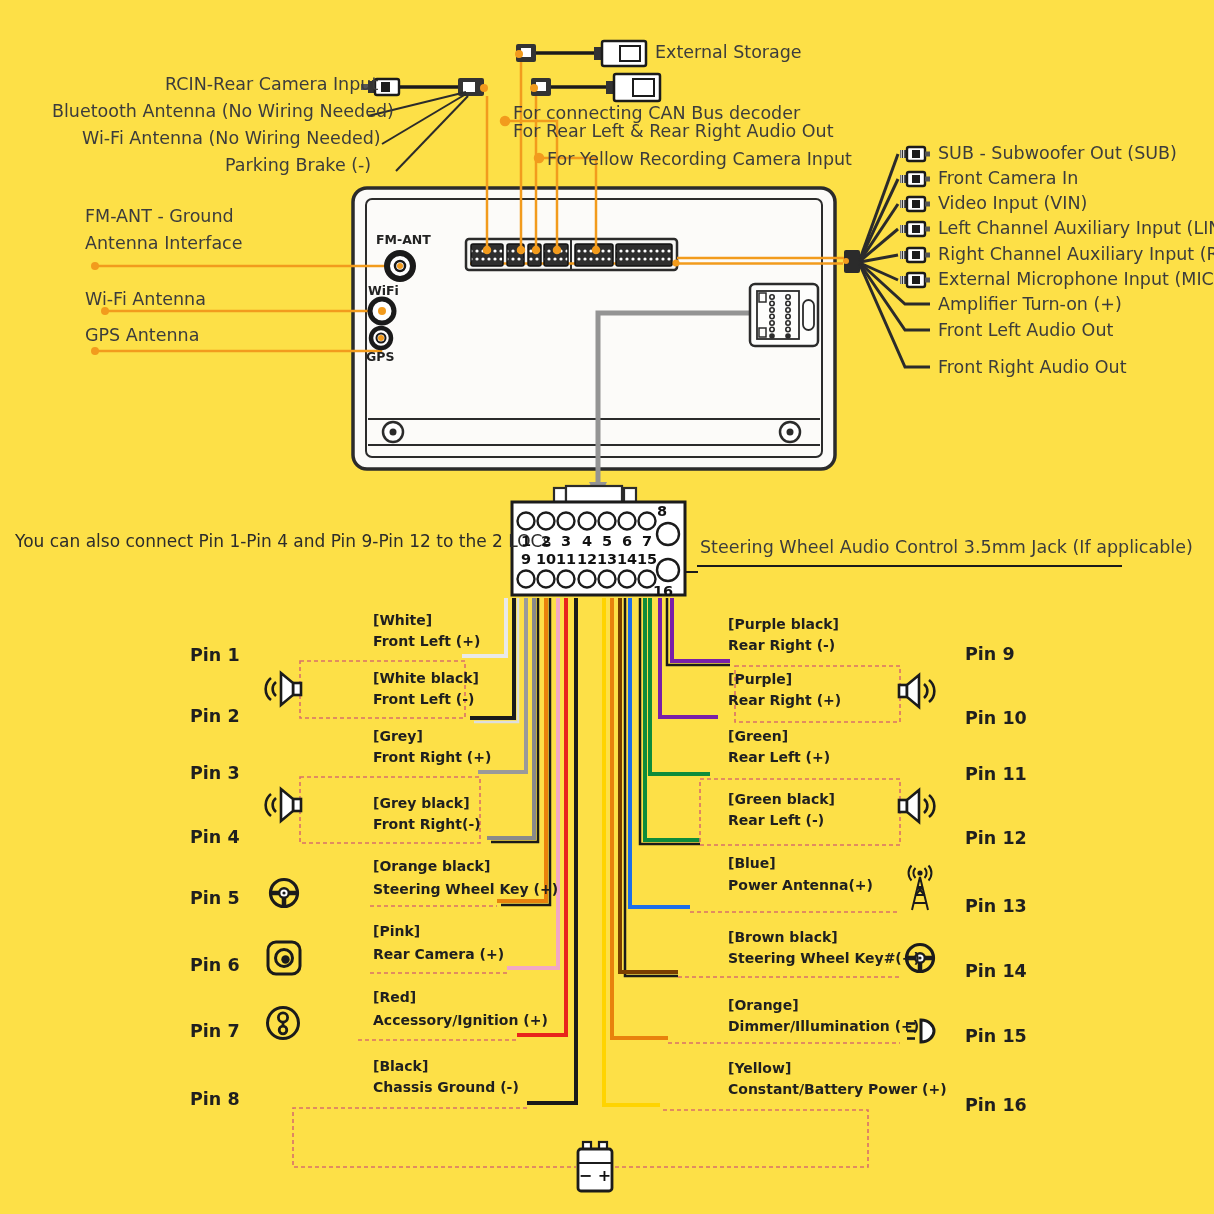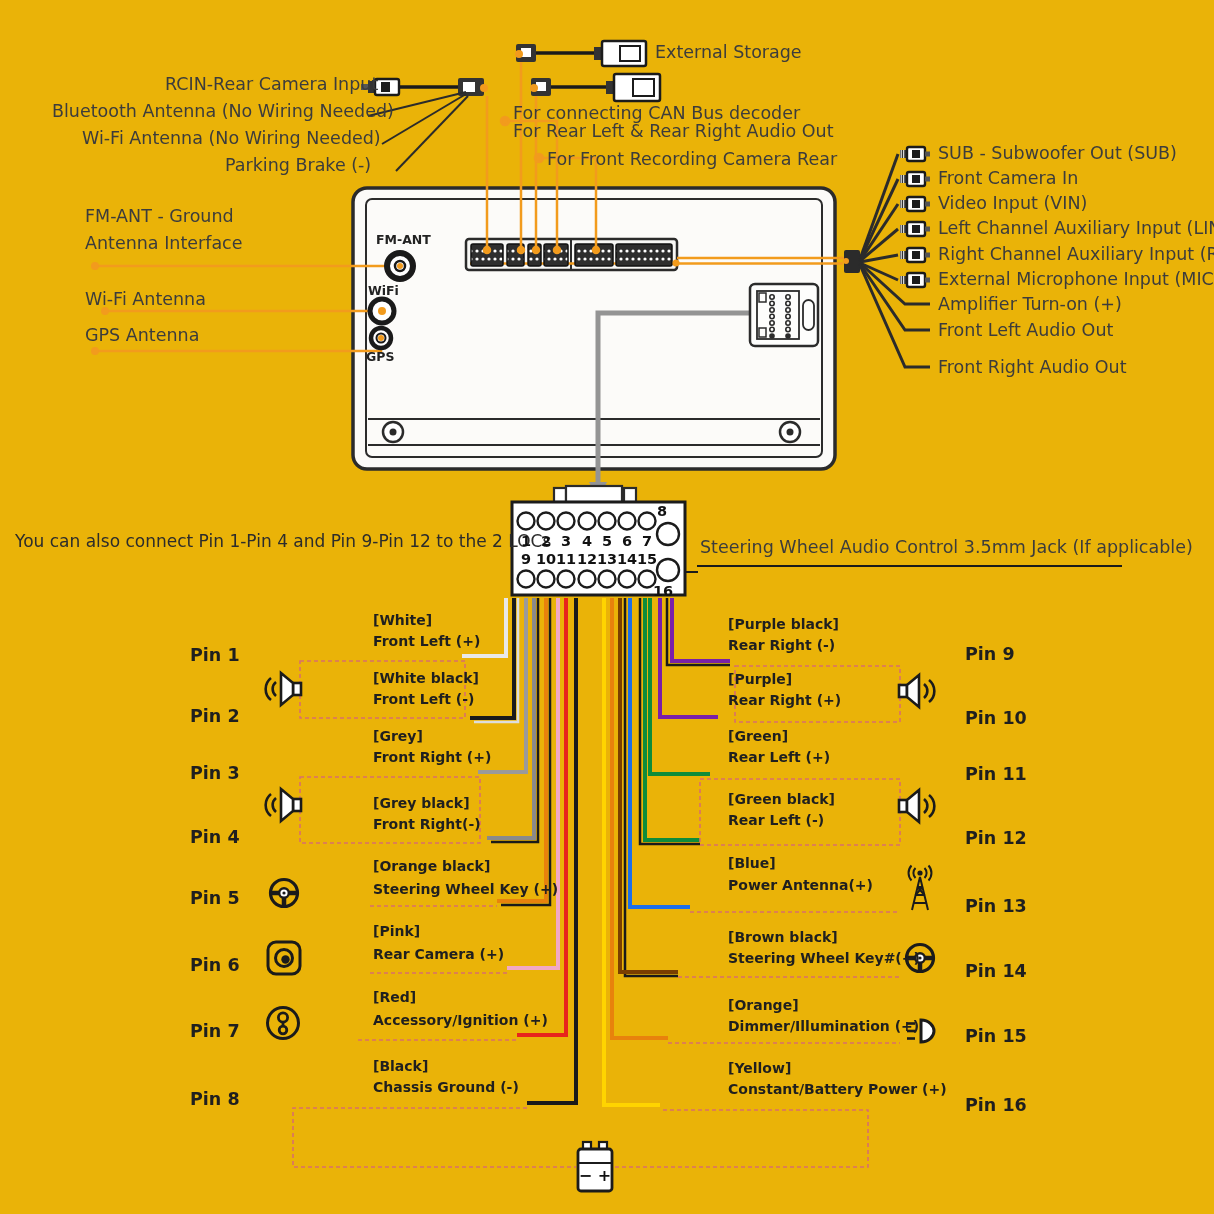--- a/index.html
+++ b/index.html
@@ -1,16 +1,16 @@
 <!DOCTYPE html>
 <html><head>
 <meta charset="utf-8">
 <style>
   html,body{margin:0;padding:0;background:#e9e9e9;}
-  .canvas{position:relative;width:1214px;height:1214px;background:#eab308;
+  .canvas{position:relative;width:1214px;height:1214px;background:#fde047;
           font-family:"DejaVu Sans","Liberation Sans",sans-serif;overflow:hidden;}
   svg.layer{position:absolute;left:0;top:0;}
   .lbl{position:absolute;color:#3c3c3c;font-size:17.5px;line-height:1.1;white-space:nowrap;}
   .lbl.ra{text-align:right;}
   .note{position:absolute;color:#2c2c2c;font-size:17px;white-space:nowrap;}
   .plabel{position:absolute;font-weight:bold;font-size:14px;color:#1f1f1f;white-space:nowrap;margin-left:38px;}
   .pnum{position:absolute;font-weight:bold;font-size:17.5px;color:#1f1f1f;white-space:nowrap;}
   .cnum{position:absolute;font-weight:bold;font-size:14.5px;color:#111;width:22px;text-align:center;}
   .unitlbl{position:absolute;font-weight:bold;font-size:12.5px;color:#222;white-space:nowrap;}
   .batlbl{position:absolute;font-weight:bold;font-size:16px;color:#111;width:34px;text-align:center;}
@@ -316,21 +316,21 @@
     <rect x="583" y="1142" width="8" height="9" fill="#fff" stroke="#1b1b1b" stroke-width="2.2"></rect>
     <rect x="599" y="1142" width="8" height="9" fill="#fff" stroke="#1b1b1b" stroke-width="2.2"></rect>
     <rect x="578" y="1149" width="34" height="42" rx="3" fill="#fff" stroke="#1b1b1b" stroke-width="2.8"></rect>
     <line x1="578" y1="1163" x2="612" y2="1163" stroke="#1b1b1b" stroke-width="2"></line>
   </g>
 </svg>
 
 <div class="lbl" style="left:655px;top:43px">External Storage</div>
 <div class="lbl" style="left:513px;top:104px">For connecting CAN Bus decoder</div>
 <div class="lbl" style="left:513px;top:122px">For Rear Left &amp; Rear Right Audio Out</div>
-<div class="lbl" style="left:547px;top:150px">For Front Recording Camera Rear</div>
+<div class="lbl" style="left:547px;top:150px">For Yellow Recording Camera Input</div>
 <div class="lbl ra" style="left:165px;top:75px;width:195px">RCIN-Rear Camera Input</div>
 <div class="lbl ra" style="left:52px;top:102px;width:308px">Bluetooth Antenna (No Wiring Needed)</div>
 <div class="lbl ra" style="left:82px;top:129px;width:278px">Wi-Fi Antenna (No Wiring Needed)</div>
 <div class="lbl ra" style="left:225px;top:156px;width:135px">Parking Brake (-)</div>
 
 <div class="lbl" style="left:85px;top:207px">FM-ANT - Ground</div>
 <div class="lbl" style="left:85px;top:234px">Antenna Interface</div>
 <div class="lbl" style="left:85px;top:290px">Wi-Fi Antenna</div>
 <div class="lbl" style="left:85px;top:326px">GPS Antenna</div>
 

